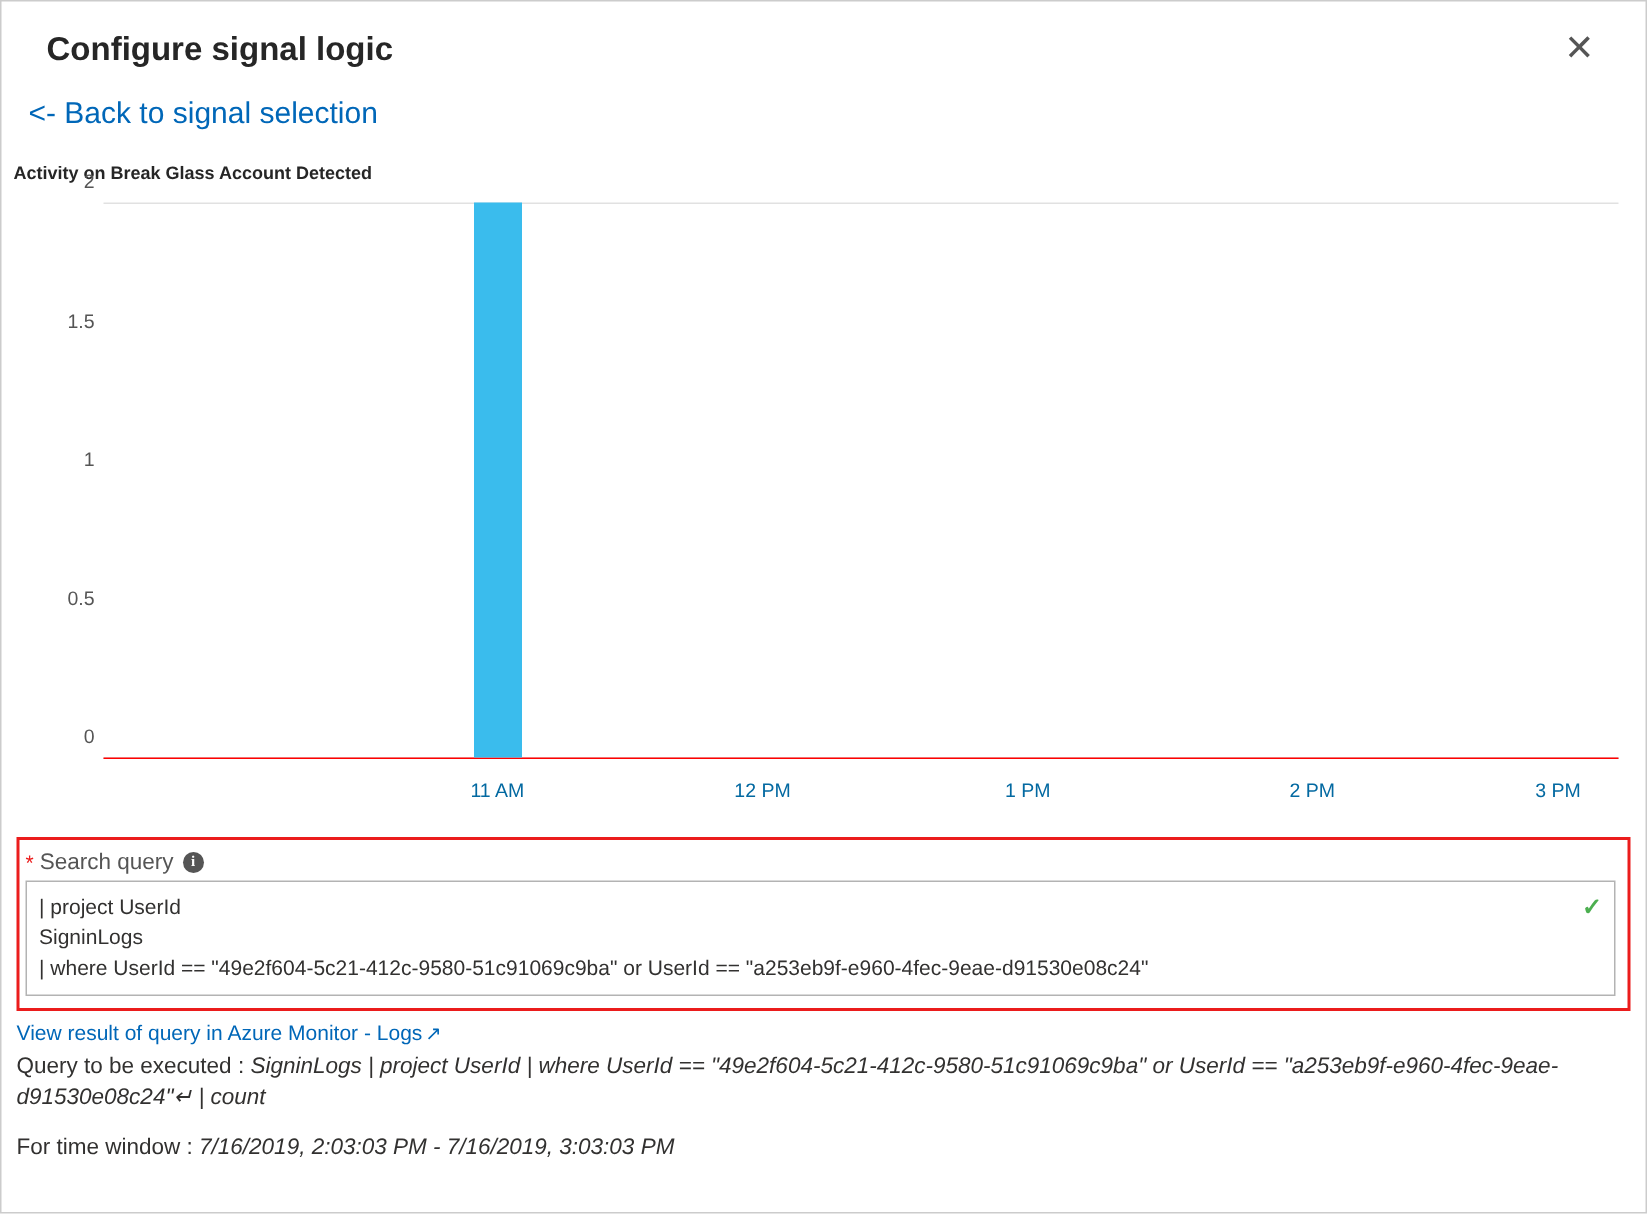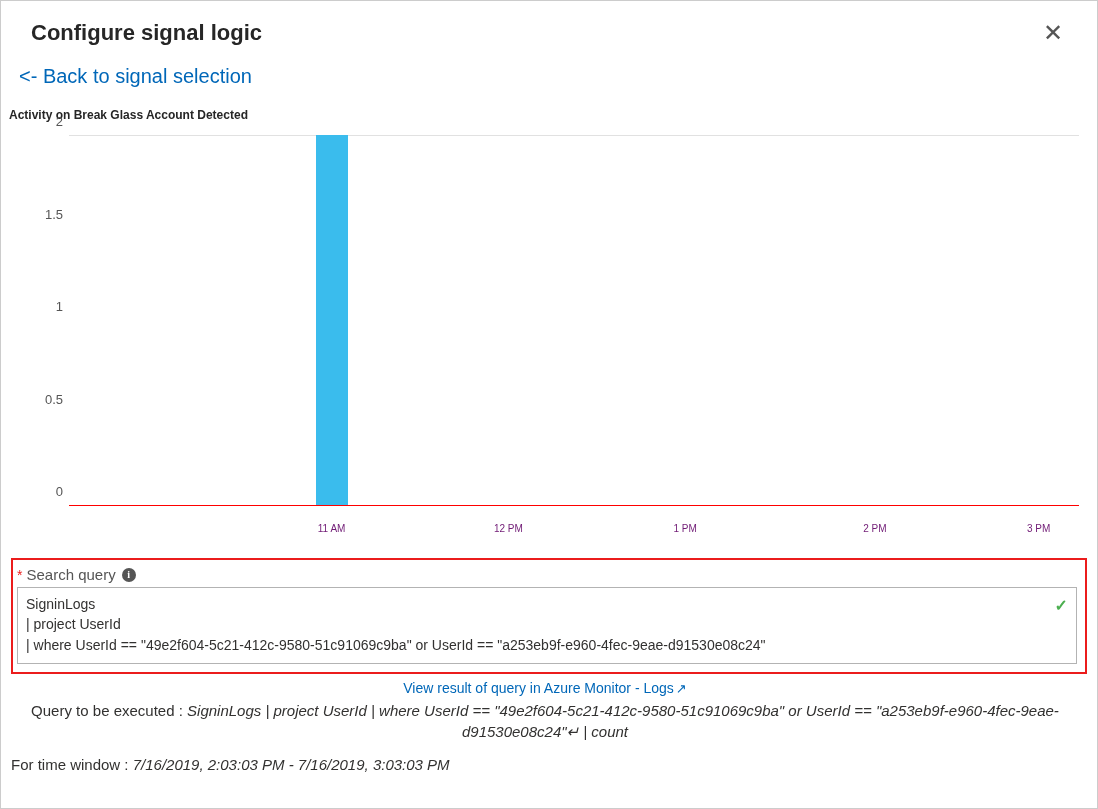--- a/index.html
+++ b/index.html
@@ -77,22 +77,22 @@
       width: 40px;
       text-align: right;
       font-size: 13px;
       color: #555;
       transform: translateY(-50%);
     }
     .xlabel {
       position: absolute;
       bottom: -28px;
       transform: translateX(-50%);
-      font-size: 10px;
-      color: #701a75;
+      font-size: 13px;
+      color: #0369a1;
       white-space: nowrap;
     }
     .bar {
       position: absolute;
       width: 32px;
       transform: translateX(-50%);
       background: #3abced;
       bottom: 1px;
     }
     .query-section {
@@ -142,35 +142,34 @@
     .check-icon {
       position: absolute;
       right: 8px;
       top: 6px;
       color: #4caf50;
       font-size: 16px;
       font-weight: bold;
     }
     .view-link-row {
       padding: 2px 18px 4px 10px;
-      text-align: center;
+      text-align: left;
       color: #0067b8;
       font-size: 14px;
       cursor: pointer;
     }
     .ext-icon {
       font-size: 13px;
       margin-left: 2px;
     }
     .exec-text {
       padding: 0 18px 2px 10px;
       font-size: 15px;
       color: #323130;
       line-height: 1.4;
-      text-align: center;
     }
     .exec-text .q { font-style: italic; }
     .time-text {
       padding: 0 18px 6px 10px;
       font-size: 15px;
       color: #323130;
       margin-top: 12px;
     }
     .time-text .t { font-style: italic; }
   </style>
@@ -211,22 +210,22 @@
 
 <div class="query-section">
   <div class="query-box">
     <div class="query-label-row">
       <span class="req-star">*</span>
       <span>Search query</span>
       <span class="info-icon">i</span>
     </div>
     <div class="query-input">
       <span class="check-icon">✓</span>
+      <span class="line">| project UserId</span>
       <span class="line">SigninLogs</span>
-      <span class="line">| project UserId</span>
       <span class="line">| where UserId == "49e2f604-5c21-412c-9580-51c91069c9ba" or UserId == "a253eb9f-e960-4fec-9eae-d91530e08c24"</span>
     </div>
   </div>
 </div>
 
 <div class="view-link-row">
   <span>View result of query in Azure Monitor - Logs</span><span class="ext-icon">↗</span>
 </div>
 
 <div class="exec-text">

